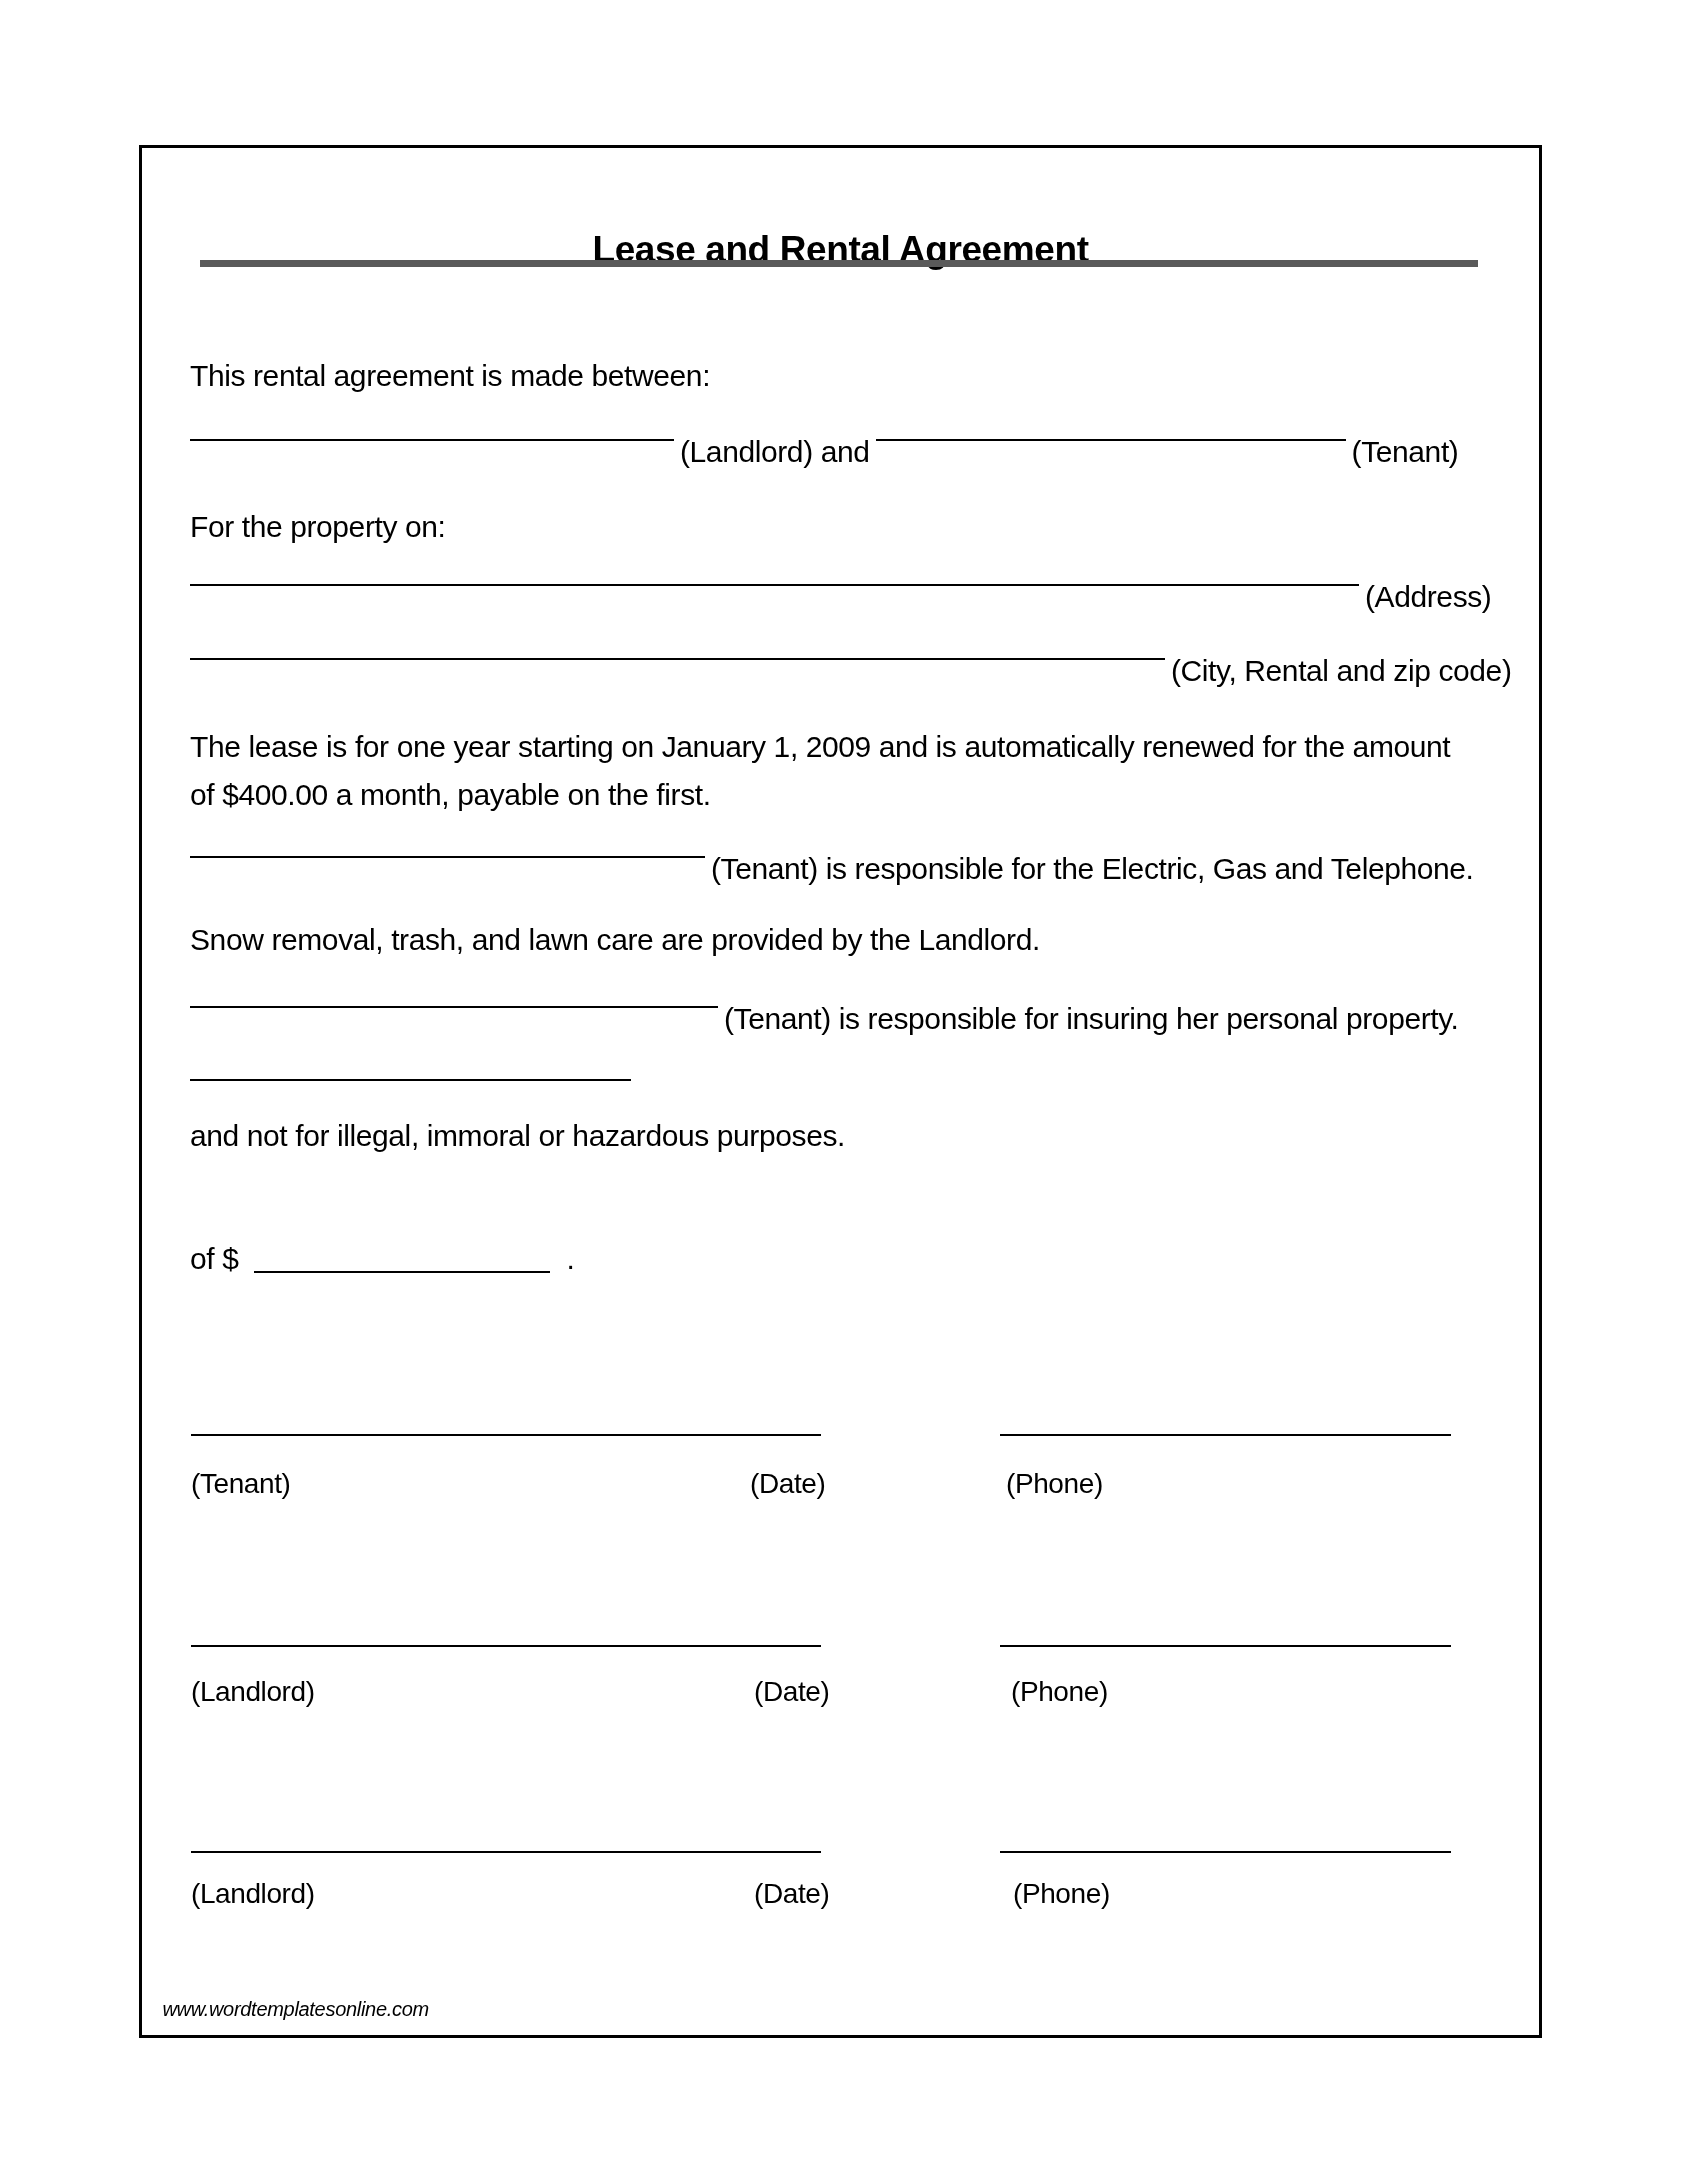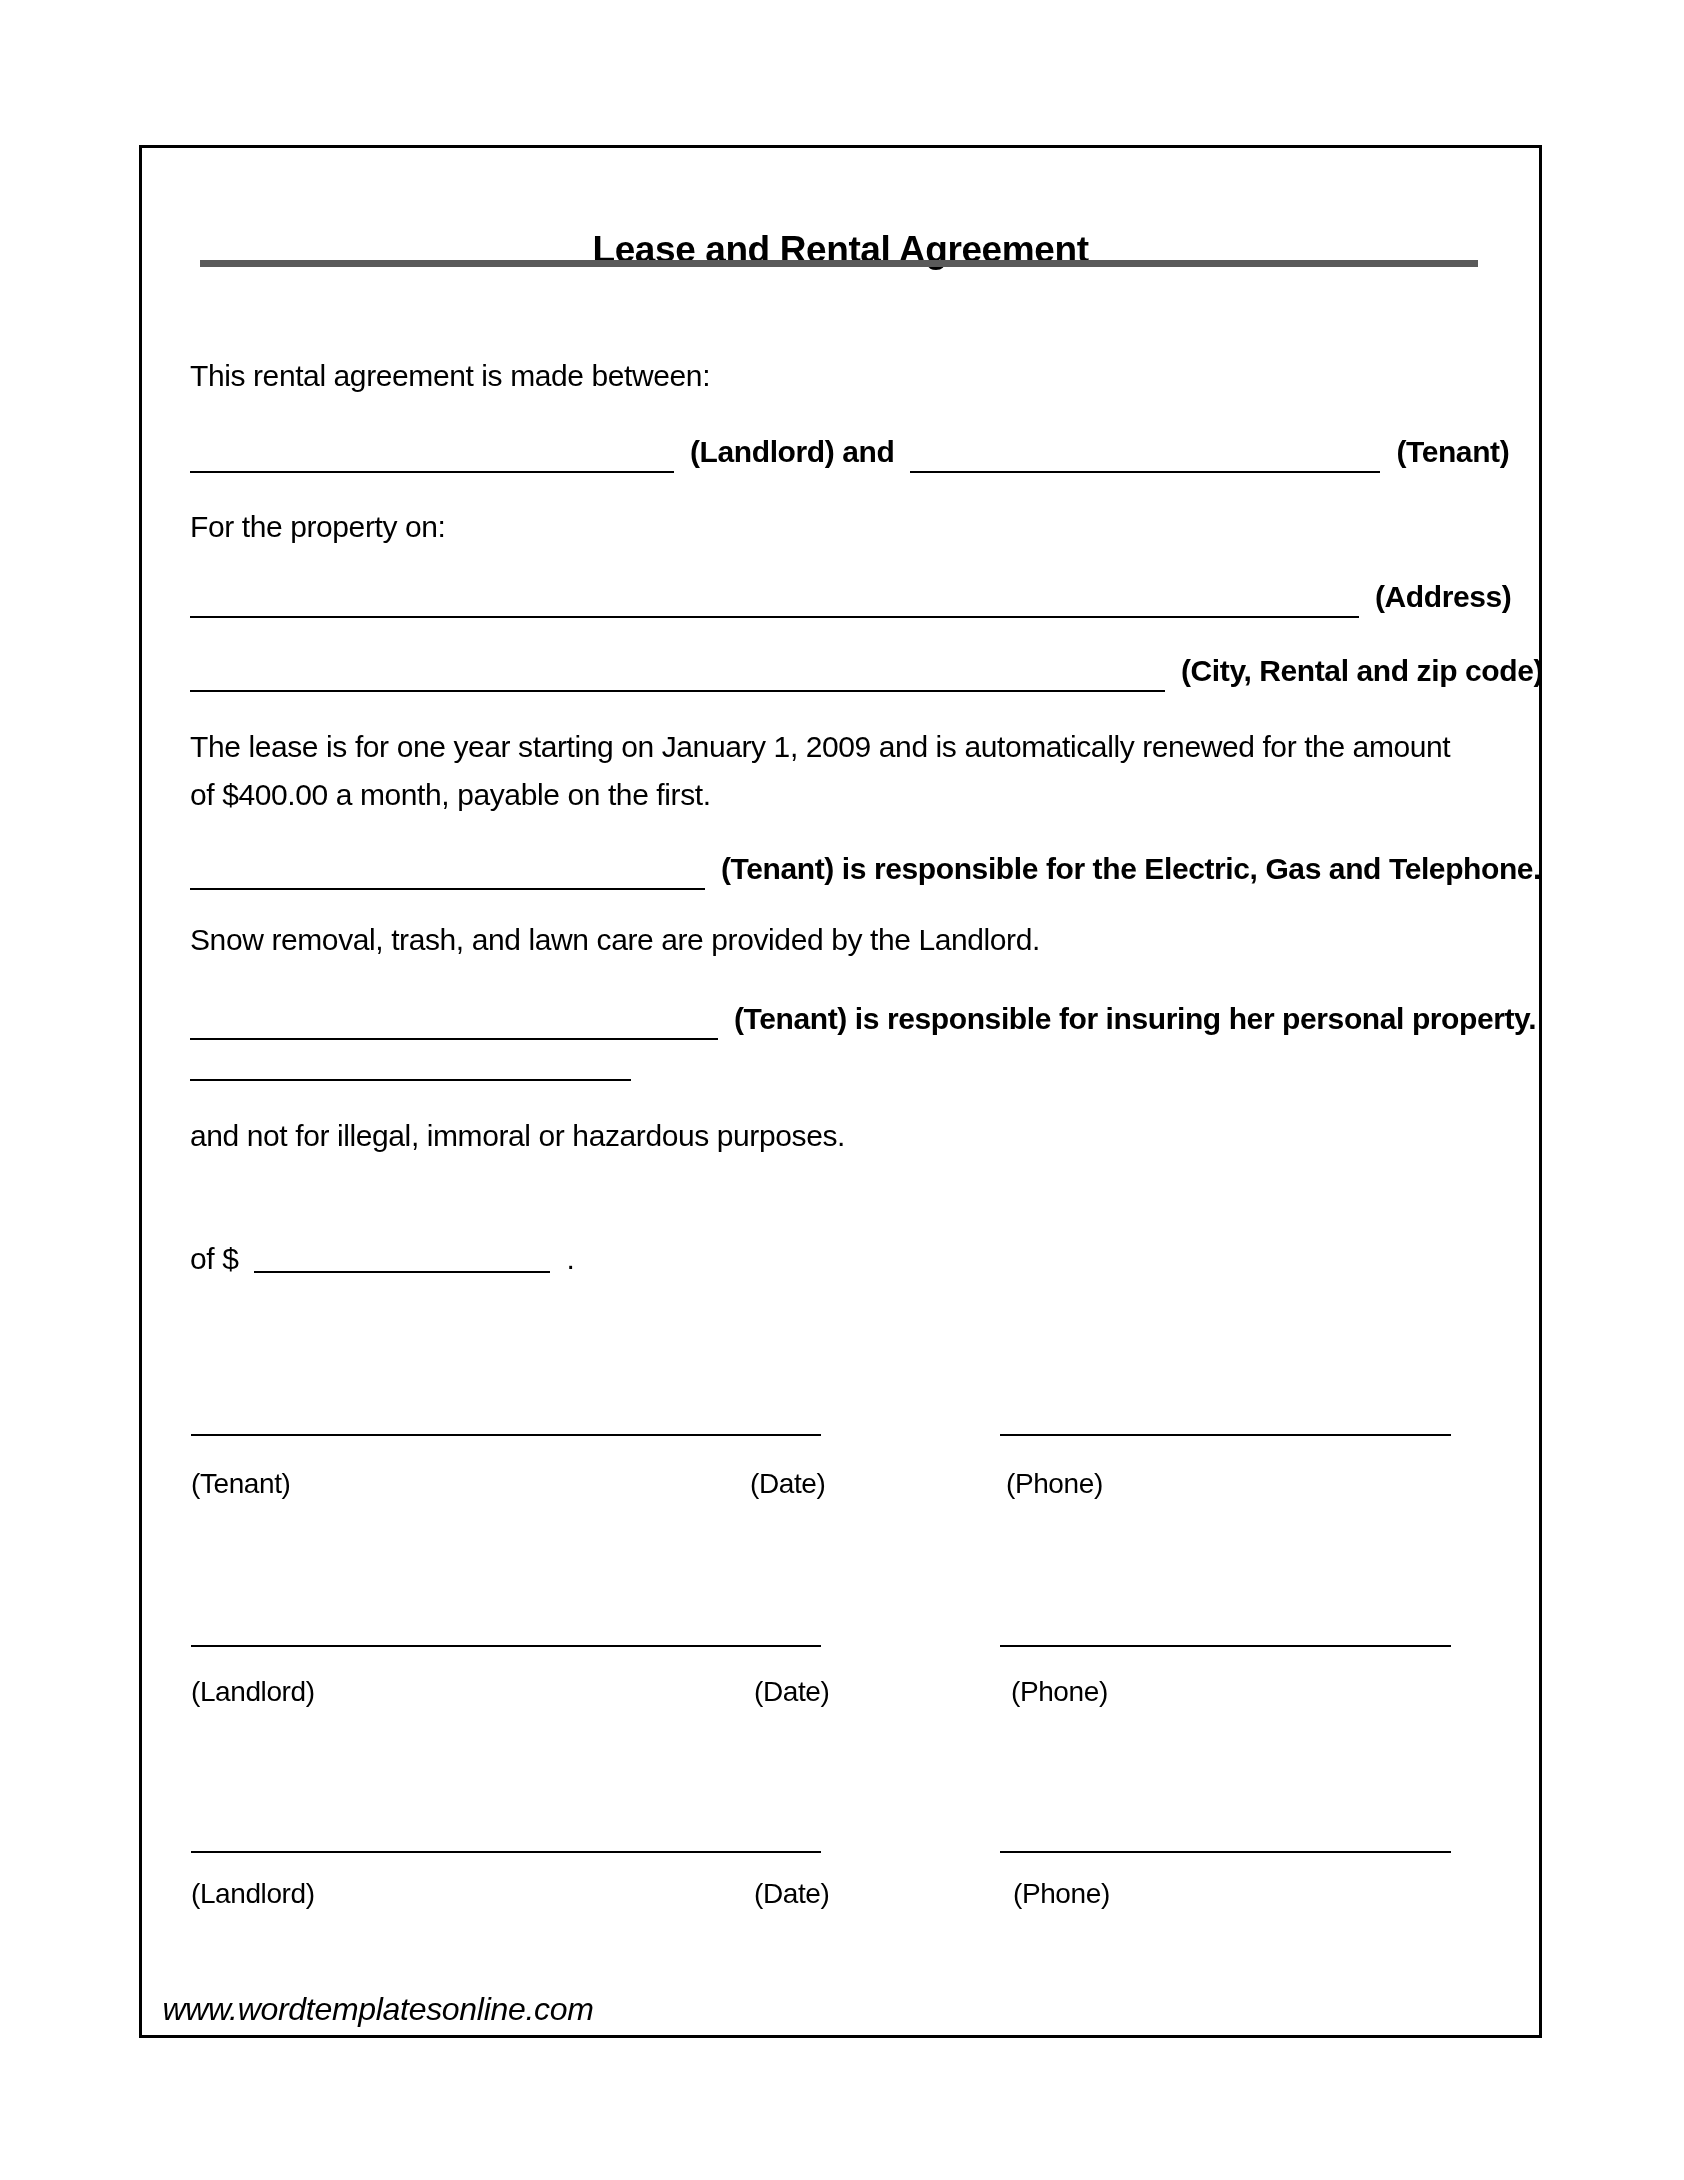--- a/index.html
+++ b/index.html
@@ -47,23 +47,22 @@
   .tline {
     position: absolute;
     left: 48px;
     font-size: 30px;
     line-height: 34px;
     letter-spacing: -0.4px;
     white-space: nowrap;
   }
   .row {
     display: flex;
-    align-items: flex-end;
-    gap: 16px;
-    font-weight: bold;
+    align-items: flex-start;
+    gap: 6px;
   }
   .row0 {
     display: flex;
     align-items: baseline;
     gap: 16px;
   }
   .blank {
     display: inline-block;
     flex: 0 0 auto;
     height: 0;
@@ -81,21 +80,21 @@
     position: absolute;
     font-size: 28px;
     line-height: 34px;
     letter-spacing: -0.4px;
     white-space: nowrap;
   }
   .footer {
     position: absolute;
     left: 20.4px;
     top: 1847px;
-    font-size: 32px;
+    font-size: 20px;
     font-style: italic;
     letter-spacing: -0.3px;
     line-height: 29px;
   }
 </style>
 </head>
 <body>
 
 <div class="page">
 

